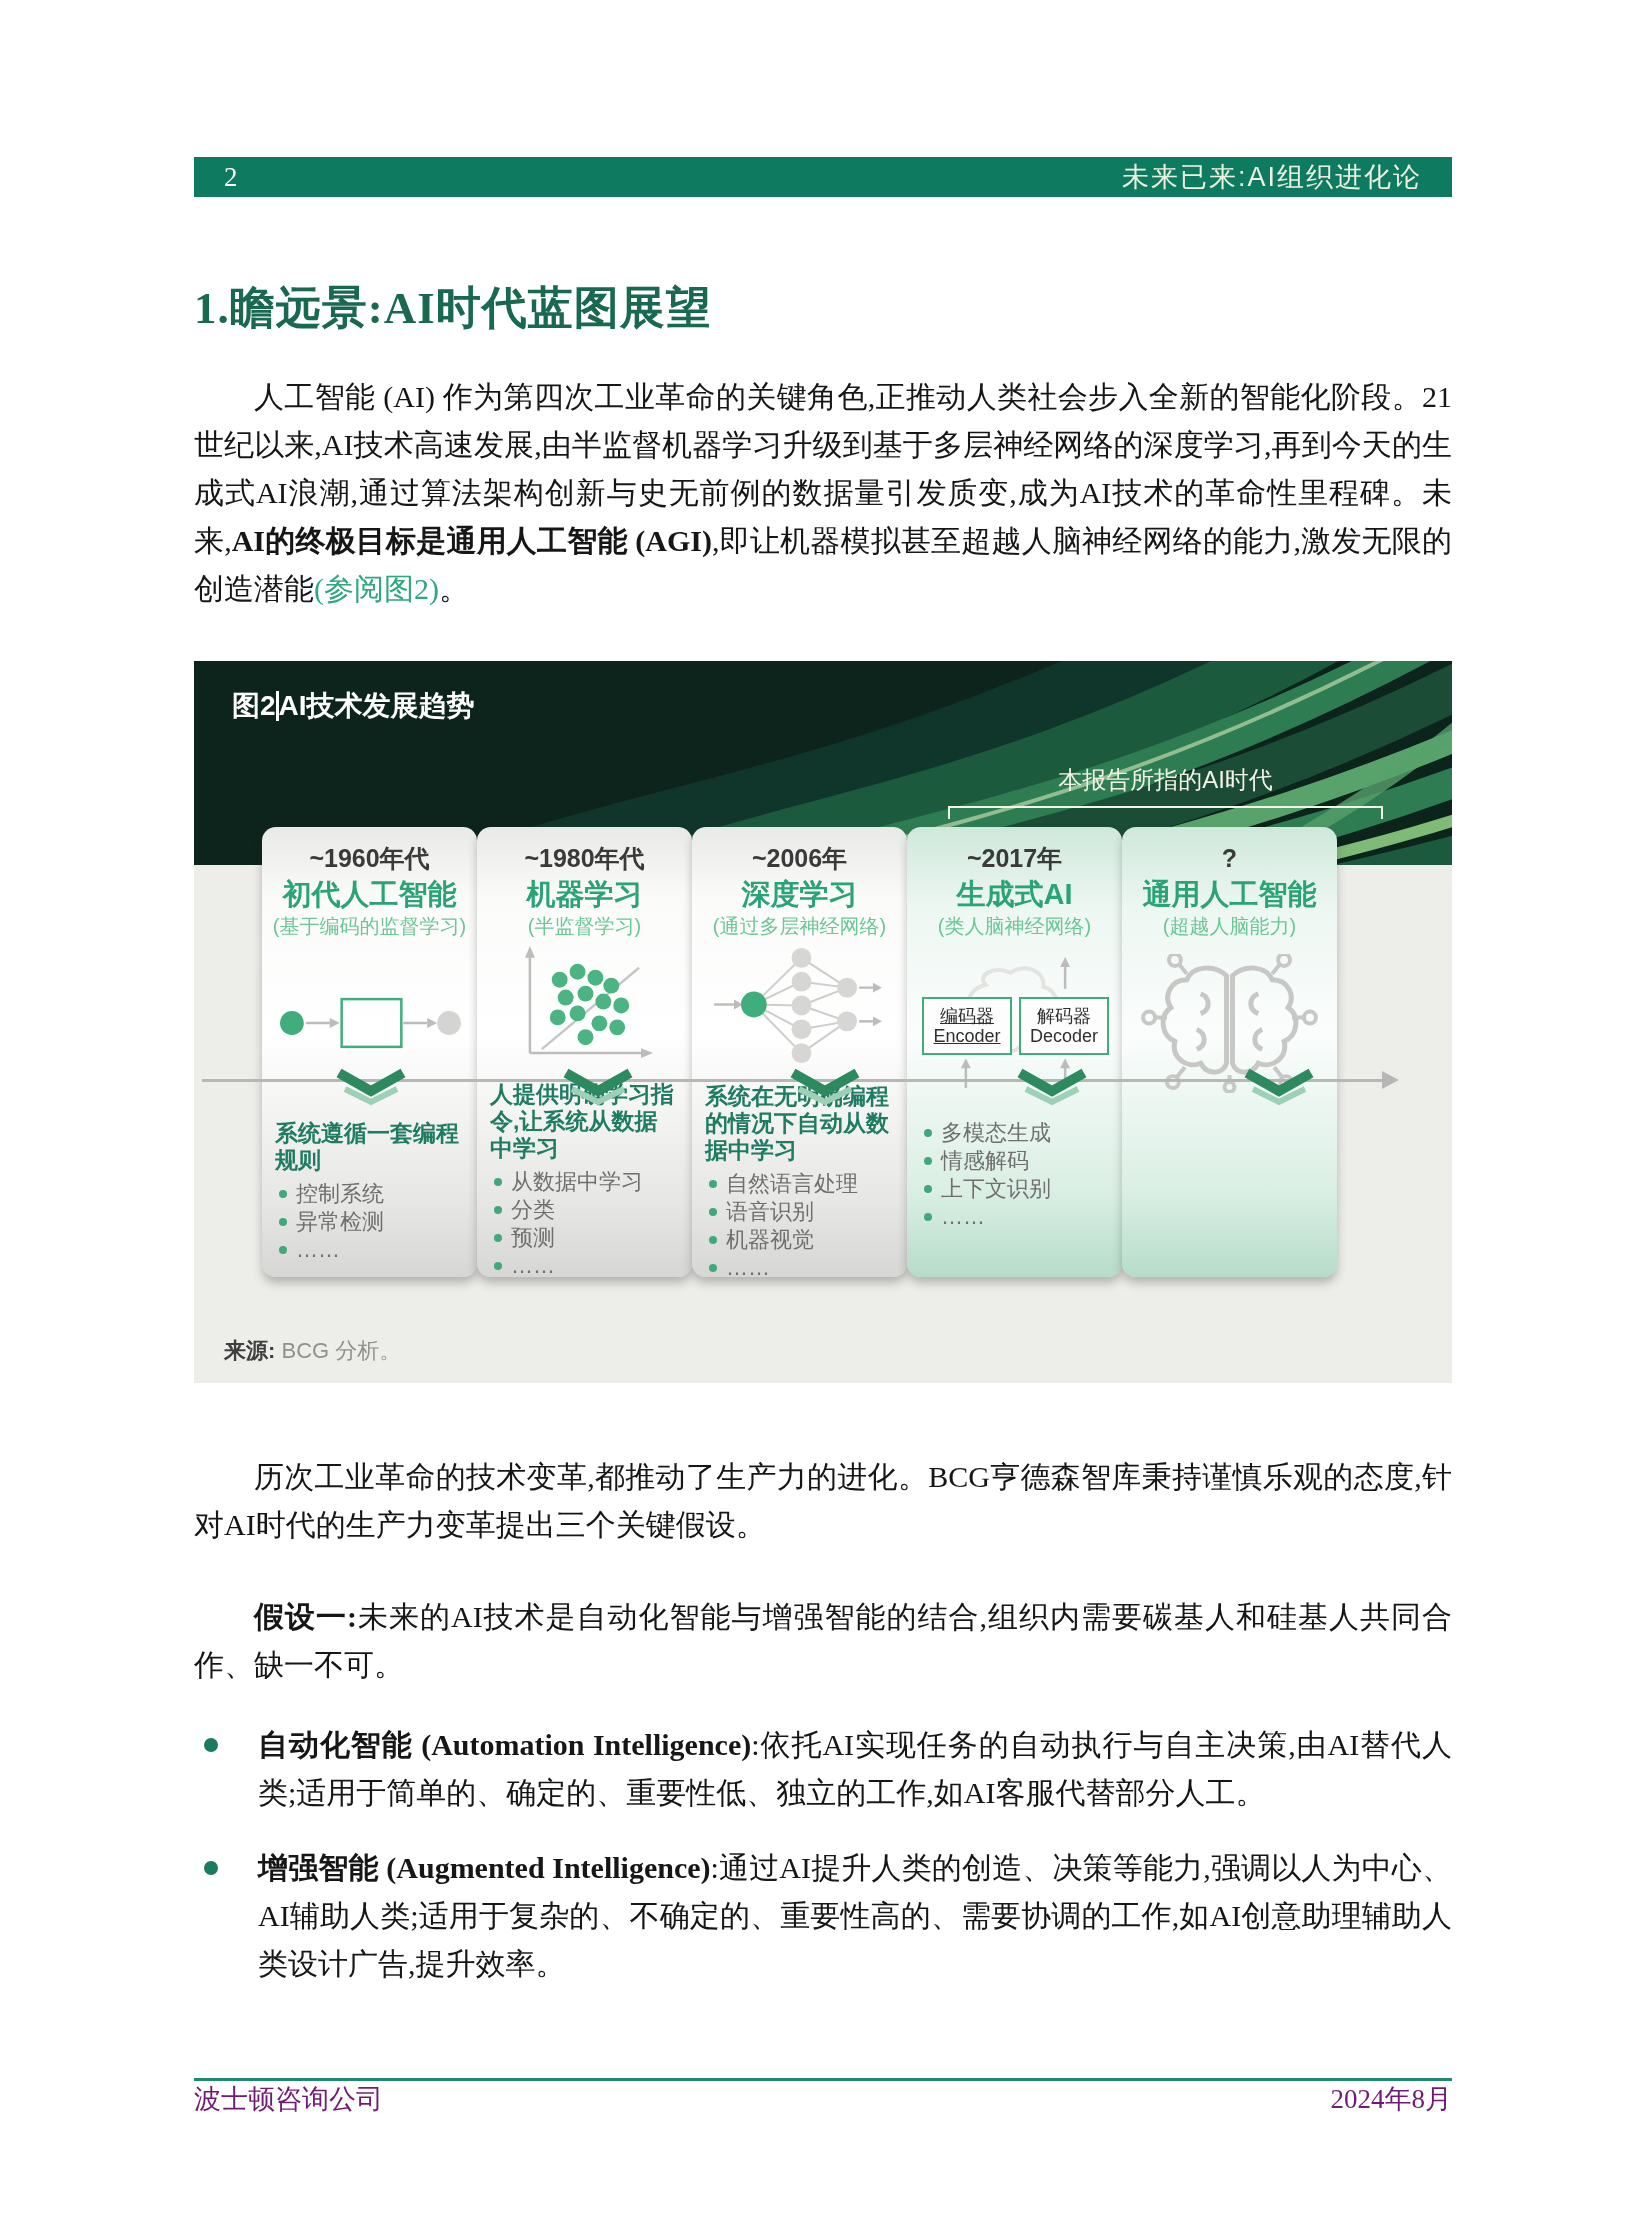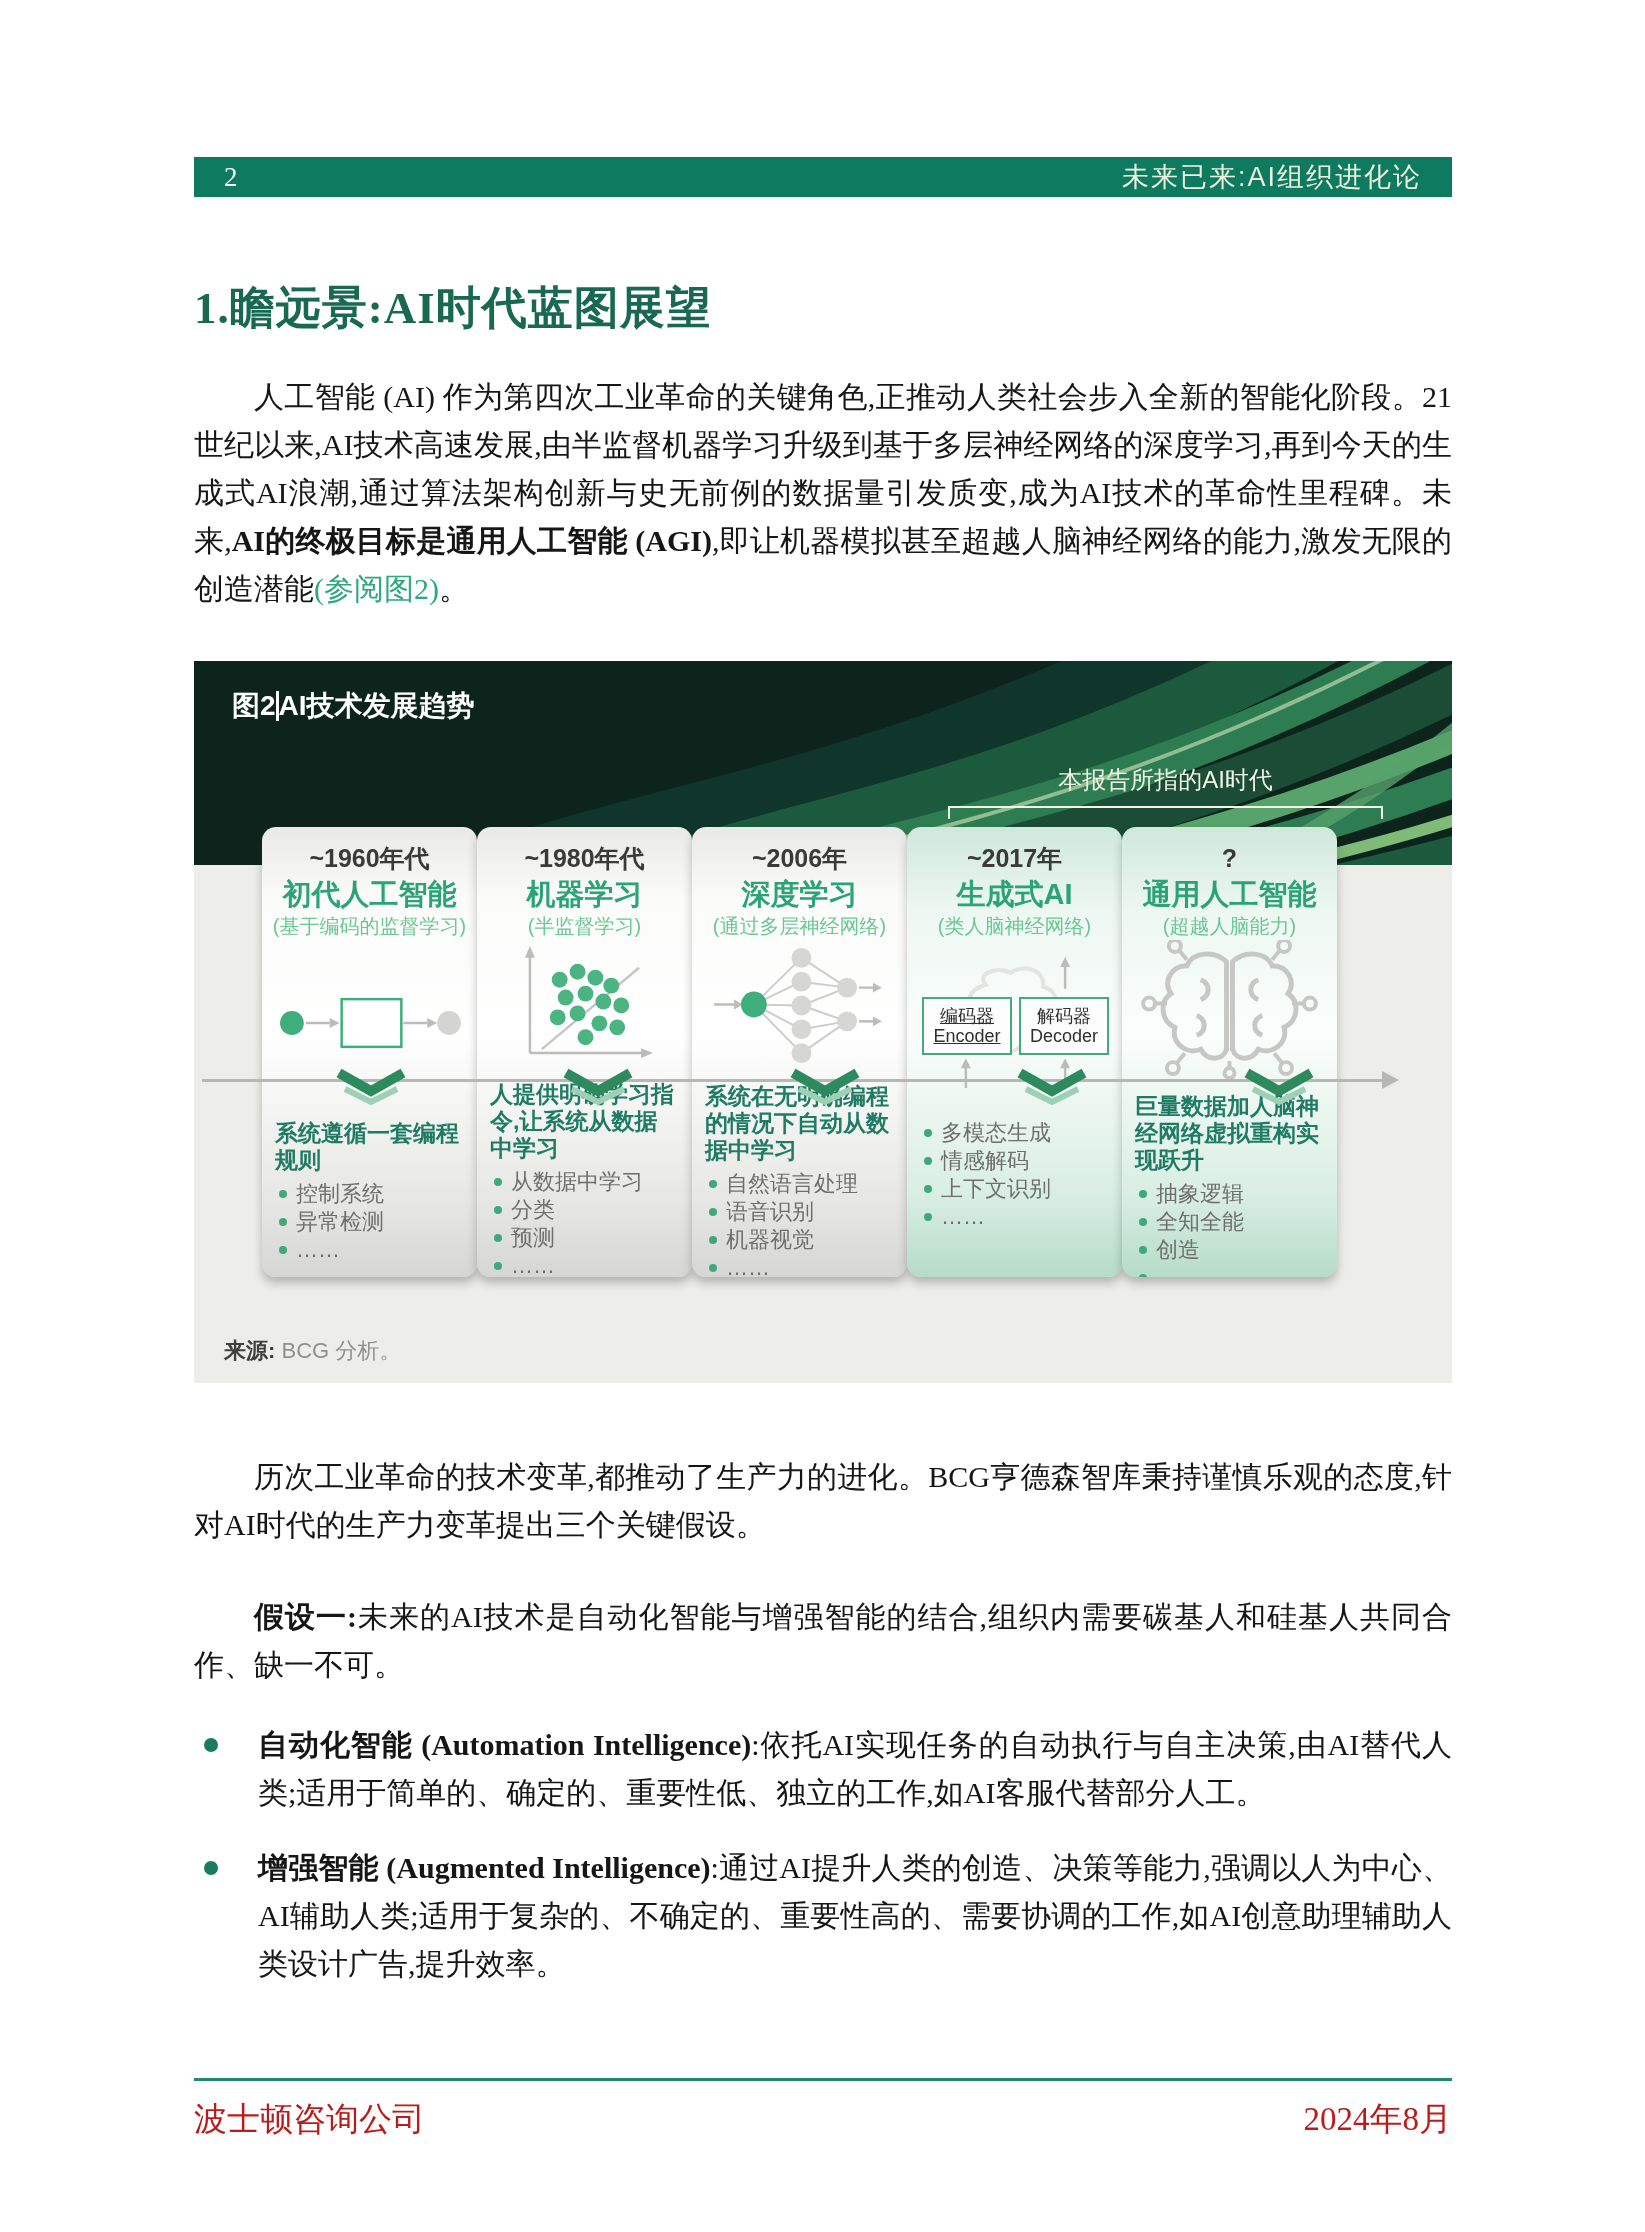--- a/index.html
+++ b/index.html
@@ -125,23 +125,23 @@
     text-align:justify; margin-bottom:27px; color:#161616;
   }
   .body-list li::before {
     content:""; position:absolute; left:10px; top:17px; width:14px; height:14px;
     border-radius:50%; background:#1b7a5f;
   }
 
   
   .footer {
     position:absolute; left:194px; top:2078px; width:1258px;
-    border-top:3px solid #1f8a70; padding-top:16px;
+    border-top:3px solid #1f8a70; 
     display:flex; justify-content:space-between;
-    color:#b91c1c; font-size:33px;
+    color:#701a75; font-size:27px;
   }
   .footer .f-left { font-family:"Liberation Sans","DejaVu Sans",sans-serif; }
 </style>
 </head>
 <body>
 
 <div class="page">
   <div class="content">
 
     <div class="header-bar">
@@ -366,29 +366,20 @@
                   <line x1="44" y1="114" x2="36" y2="124"></line>
                     <circle cx="32" cy="129" r="6"></circle>
                   <line x1="134" y1="114" x2="142" y2="124"></line>
                     <circle cx="146" cy="129" r="6"></circle>
                   <line x1="89" y1="122" x2="89" y2="130"></line>
                     <circle cx="89" cy="134" r="5"></circle>
                 </g>
               </svg>
             </div>
           </div>
-          <div class="card-body">
-            <div class="card-heading">巨量数据加人脑神经网络虚拟重构实现跃升</div>
-            <ul class="card-list">
-              <li>抽象逻辑</li>
-              <li>全知全能</li>
-              <li>创造</li>
-              <li>……</li>
-            </ul>
-          </div>
         </div>
       </div>
 
       <div class="fig-timeline"></div>
 
       <svg class="chevron" style="left:139px;" width="76" height="40" viewBox="0 0 76 40">
         <path d="M6,6 L38,24 L70,6" stroke="#2c8a5e" stroke-width="10" fill="none"></path>
         <path d="M12,22 L38,35 L64,22" stroke="#9ed0b6" stroke-width="6" fill="none"></path>
       </svg>
       <svg class="chevron" style="left:366px;" width="76" height="40" viewBox="0 0 76 40">

